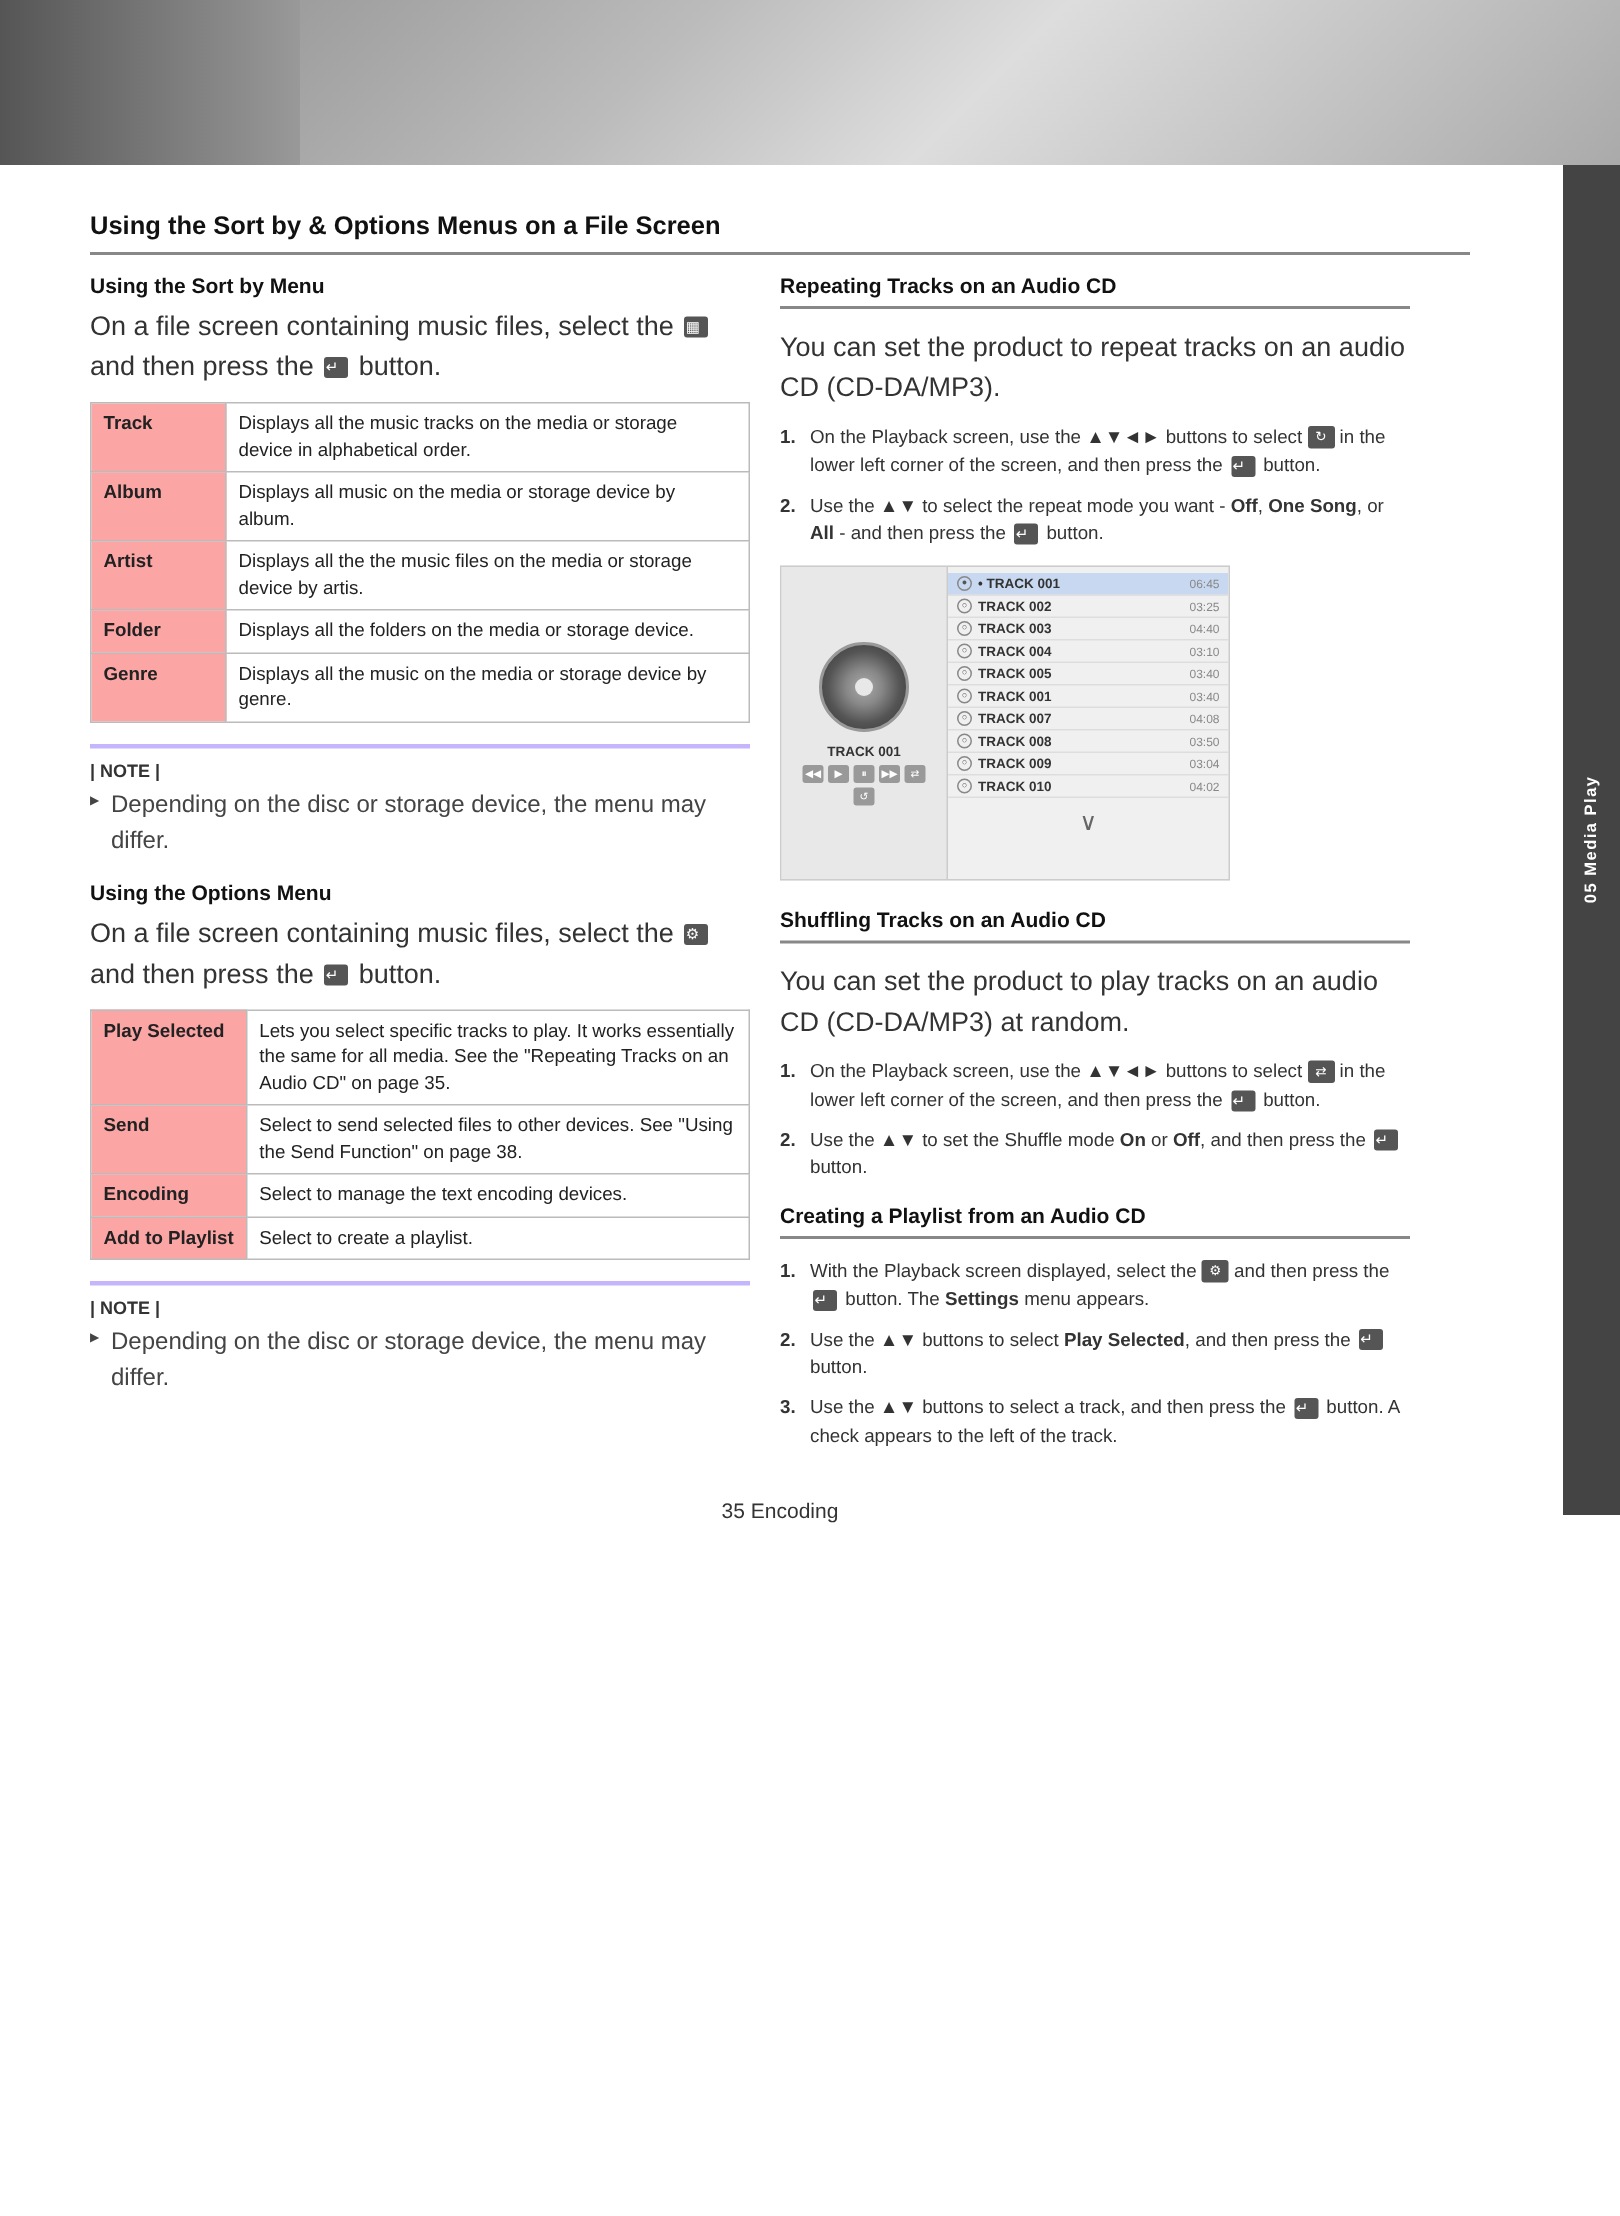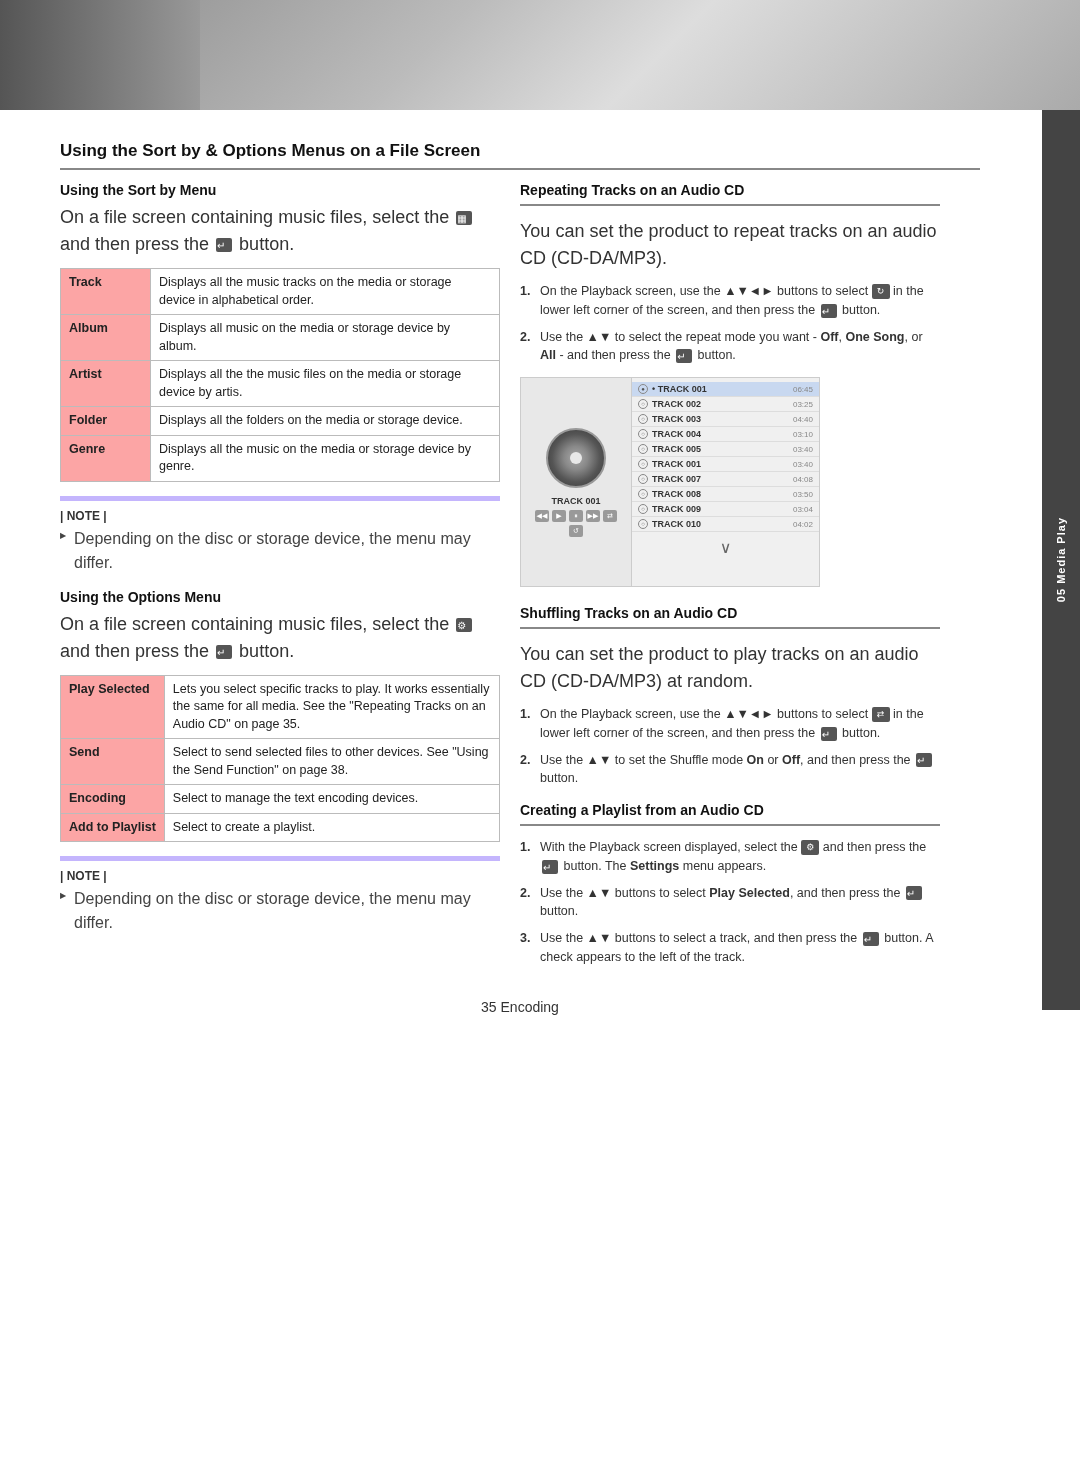--- a/index.html
+++ b/index.html
@@ -151,21 +151,21 @@
     }
     .info-table td:first-child {
       font-weight: bold;
       white-space: nowrap;
       width: 90px;
       background: #fca5a5;
     }
 
     
     .note-box {
-      border-top: 5px solid #c4b5fd;
+      border-top: 3px solid #c4b5fd;
       padding-top: 8px;
       margin-bottom: 14px;
     }
     .note-label {
       font-weight: bold;
       font-size: 12px;
       color: #333;
       margin-bottom: 4px;
     }
     .note-item {

